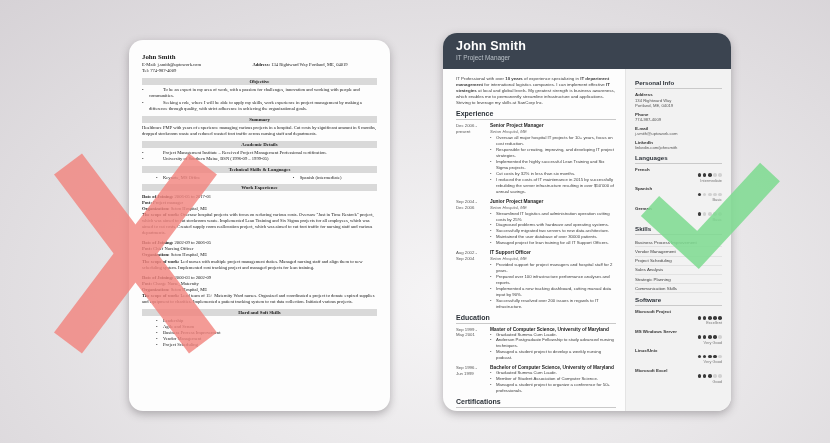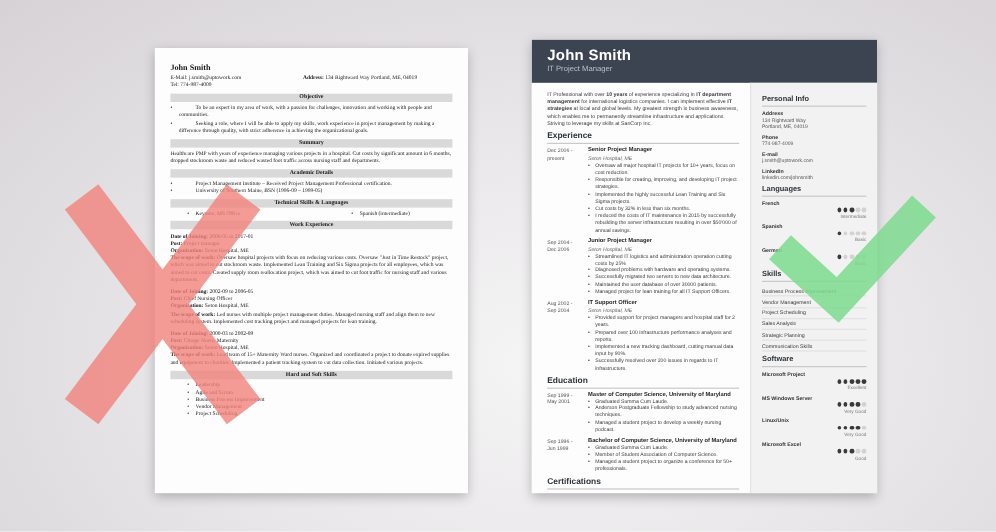--- a/index.html
+++ b/index.html
@@ -1,21 +1,21 @@
 <!DOCTYPE html>
 <html><head>
 <meta charset="utf-8">
 <style>
   html,body{margin:0;padding:0;}
   body{
     width:830px;height:443px;overflow:hidden;position:relative;
     font-family:"Liberation Sans",sans-serif;
     background:radial-gradient(ellipse at 55% 68%, #f6f5f6 0%, #e9e7e9 45%, #d6d2d6 100%);
   }
-  .page{position:absolute;background:#fdfdfd;box-shadow:0 3px 9px rgba(60,55,60,.35);box-sizing:border-box;overflow:hidden;}
+  .page{position:absolute;background:#fdfdfd;box-shadow:0 3px 9px rgba(60,55,60,.35);box-sizing:border-box;overflow:hidden;border-radius:14px;}
 
   
   .left-page{left:129px;top:40px;width:261px;height:371px;padding:13px 13px 0;
     font-family:"Liberation Serif",serif;color:#1a1a1a;}
   .lr-name{font-size:6.8px;font-weight:bold;margin-bottom:2px;}
   .lr-contact{display:flex;font-size:4.6px;line-height:1.35;}
   .lr-c-left{width:47%;}
   .lr-c-right{width:53%;}
   .lr-bar{background:#d9d9d9;text-align:center;font-weight:bold;font-size:4.9px;padding:1px 0;margin:4px 0 2px;}
   .lr-list{margin:0;padding:0;list-style:none;font-size:4.6px;line-height:1.32;}

